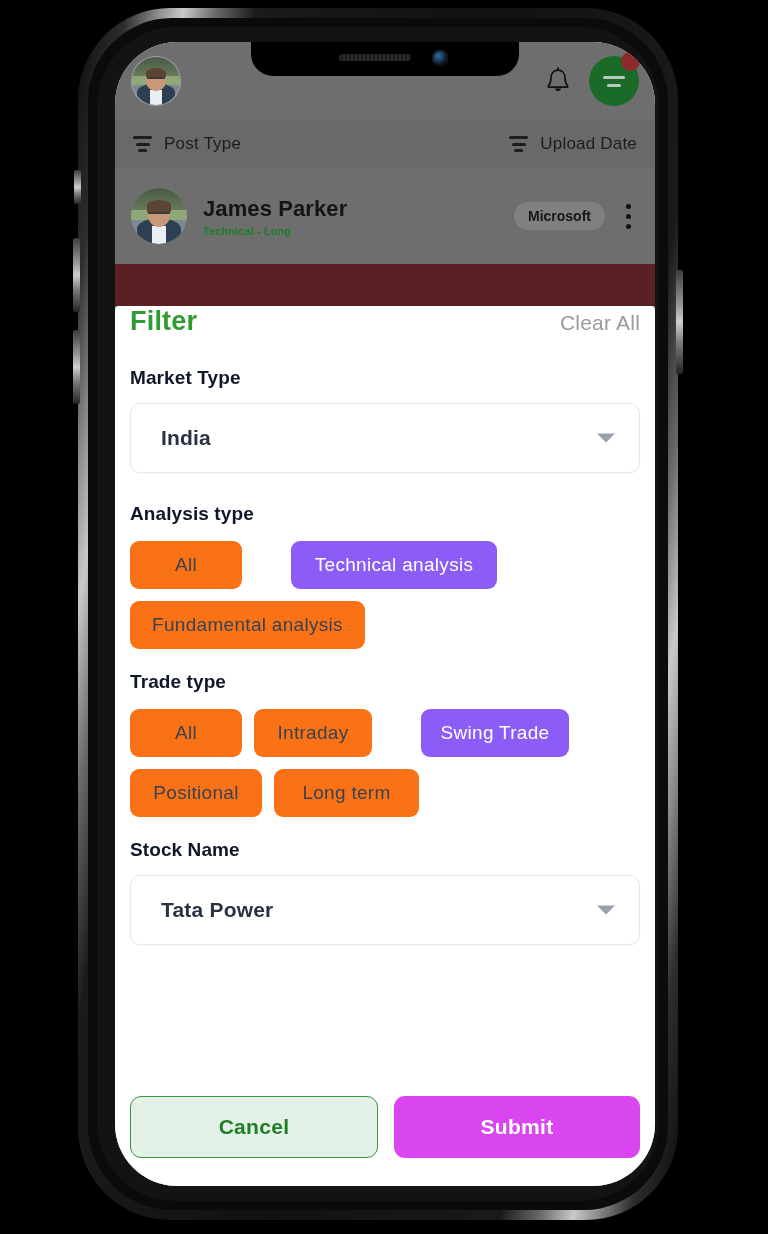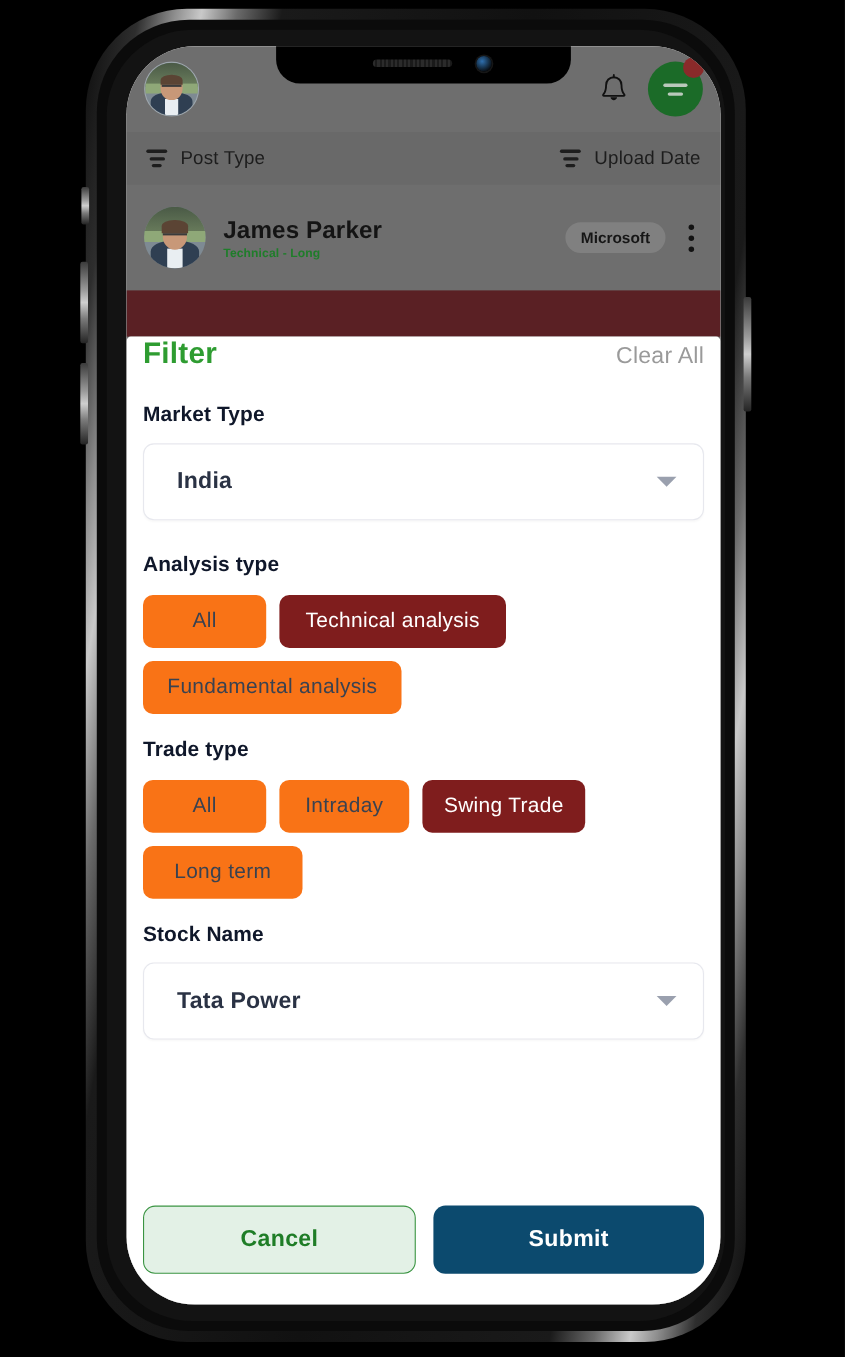--- a/index.html
+++ b/index.html
@@ -326,21 +326,21 @@
   .chip {
     border-radius: 9px;
     padding: 13px 0;
     font-size: 19px;
     letter-spacing: .3px;
     background: #f97316;
     color: #3a4250;
     text-align: center;
     box-sizing: border-box;
   }
-  .chip.selected { background: #7f1d1d; color: #ffffff; }
+  .chip.selected { background: #8b5cf6; color: #ffffff; margin-left: 37px; }
   .chip-all   { width: 112px; }
   .chip-tech  { width: 206px; }
   .chip-fund  { width: 235px; }
   .chip-intra { width: 118px; }
   .chip-swing { width: 148px; }
   .chip-pos   { width: 132px; }
   .chip-long  { width: 145px; }
 
   
   #buysell-row {
@@ -378,21 +378,21 @@
     border-radius: 11px;
     display: flex;
     align-items: center;
     justify-content: center;
     font-size: 21px;
     font-weight: bold;
     letter-spacing: .3px;
     box-sizing: border-box;
   }
   #cancel-button { background: #e3f1e6; border: 1.5px solid #3a9442; color: #1f7d27; }
-  #submit-button { background: #0c4a6e; color: #ffffff; }
+  #submit-button { background: #d946ef; color: #ffffff; }
 
   .spacer-20 { height: 22px; }
   .spacer-28 { height: 30px; }
 </style>
 </head>
 <body>
 
 <div id="phone-frame"></div>
 <div id="phone-frame-inner"></div>
 <div id="phone-bezel"></div>
@@ -513,20 +513,21 @@
       <div class="chip chip-fund">Fundamental analysis</div>
     </div>
 
     <div class="spacer-20"></div>
 
     <div class="section-label">Trade type</div>
     <div class="chip-row">
       <div class="chip chip-all">All</div>
       <div class="chip chip-intra">Intraday</div>
       <div class="chip chip-swing selected">Swing Trade</div>
+      <div class="chip chip-pos">Positional</div>
       <div class="chip chip-long">Long term</div>
     </div>
 
 
     <div class="spacer-20"></div>
 
     <div class="section-label">Stock Name</div>
     <div class="select-field">
       <span class="select-value">Tata Power</span>
       <span class="select-caret"></span>

